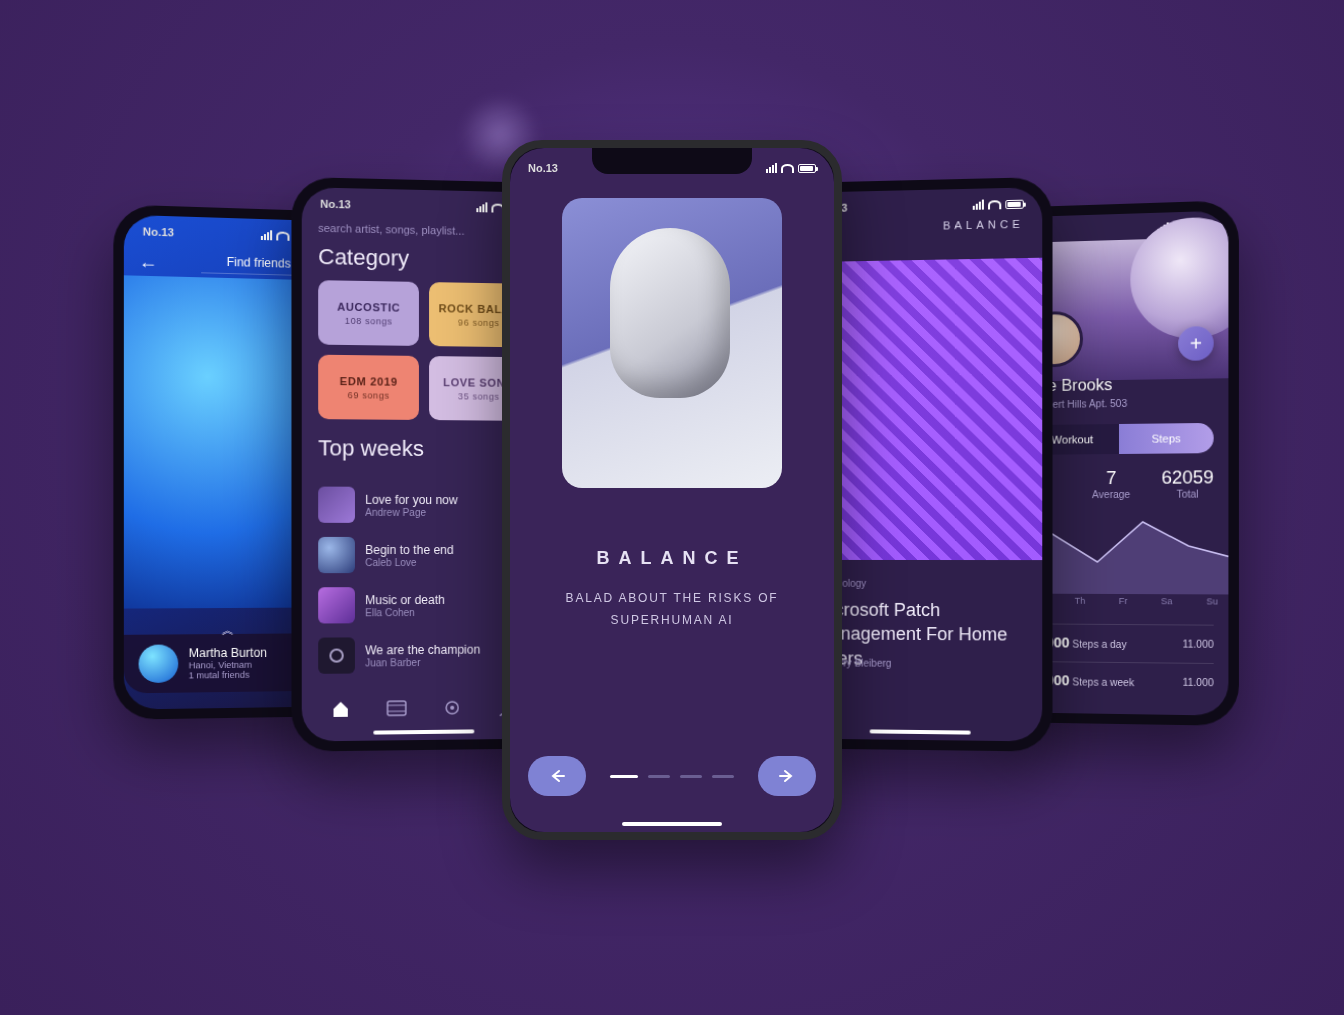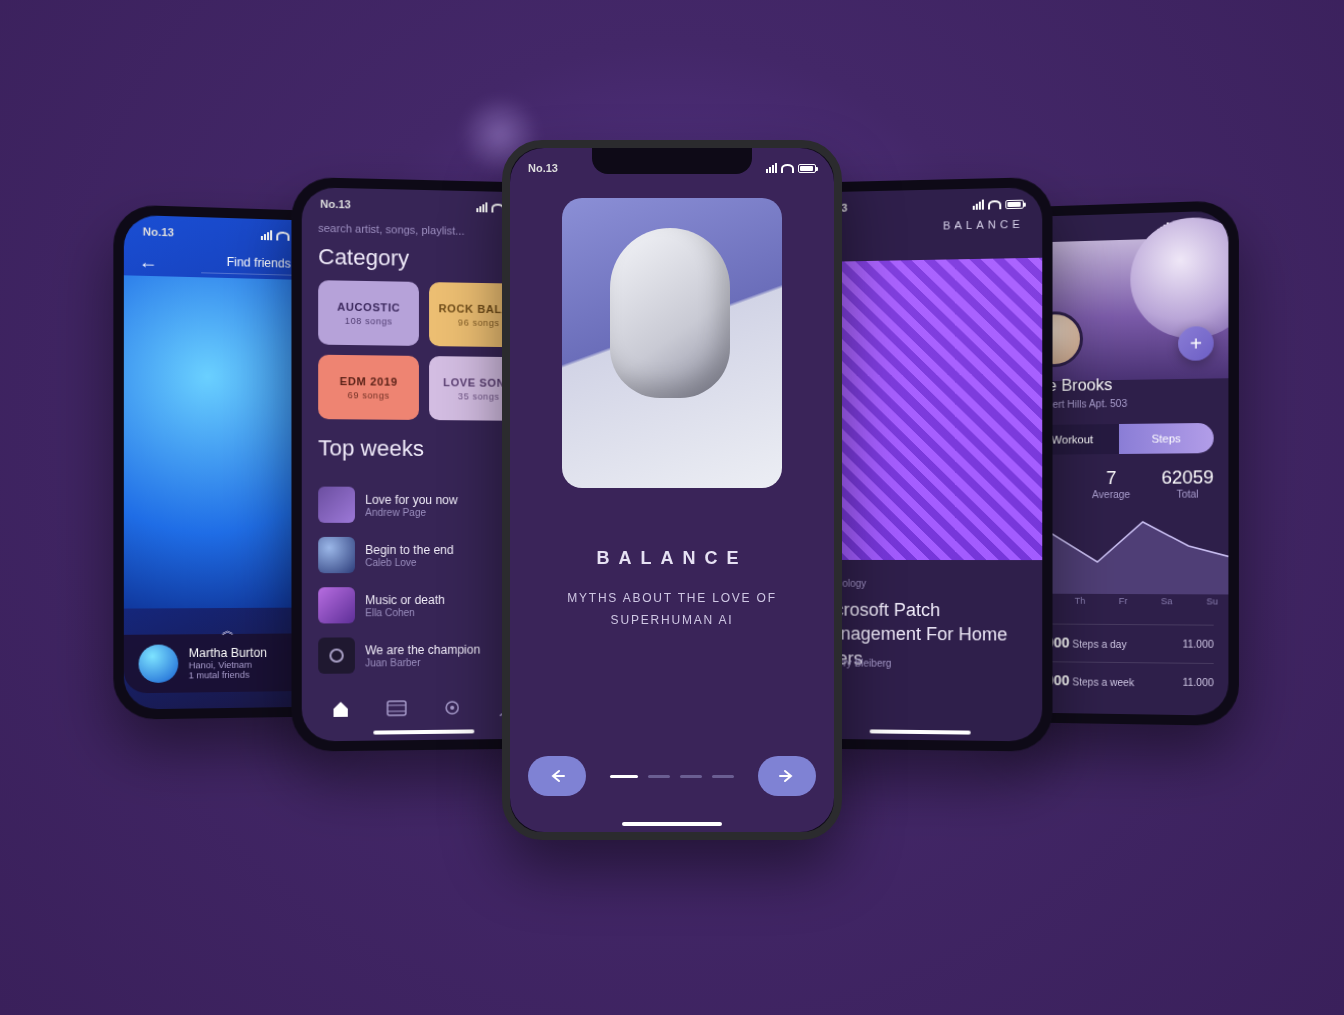--- a/index.html
+++ b/index.html
@@ -362,21 +362,21 @@
               <span></span>
             </span>
           <span class="wifi"></span>
           <span class="batt"></span>
         </span>
       </div>
       <div class="hero-art">
         <div class="hero-head"></div>
       </div>
       <div class="brand">BALANCE</div>
-      <div class="hero-sub">MYTHS ABOUT THE LOVE OF SUPERHUMAN AI</div>
+      <div class="hero-sub">BALAD ABOUT THE RISKS OF SUPERHUMAN AI</div>
       <div class="pager">
         <div class="pag-btn">
           <svg width="18" height="18">
               <path d="M11 4 L5 9 L11 14 M5 9 H16" stroke="#fff" stroke-width="2" fill="none" stroke-linecap="round"></path>
             </svg>
         </div>
         <div class="dots">
           <span class="dash on"></span>
             <span class="dash"></span>
             <span class="dash"></span>

